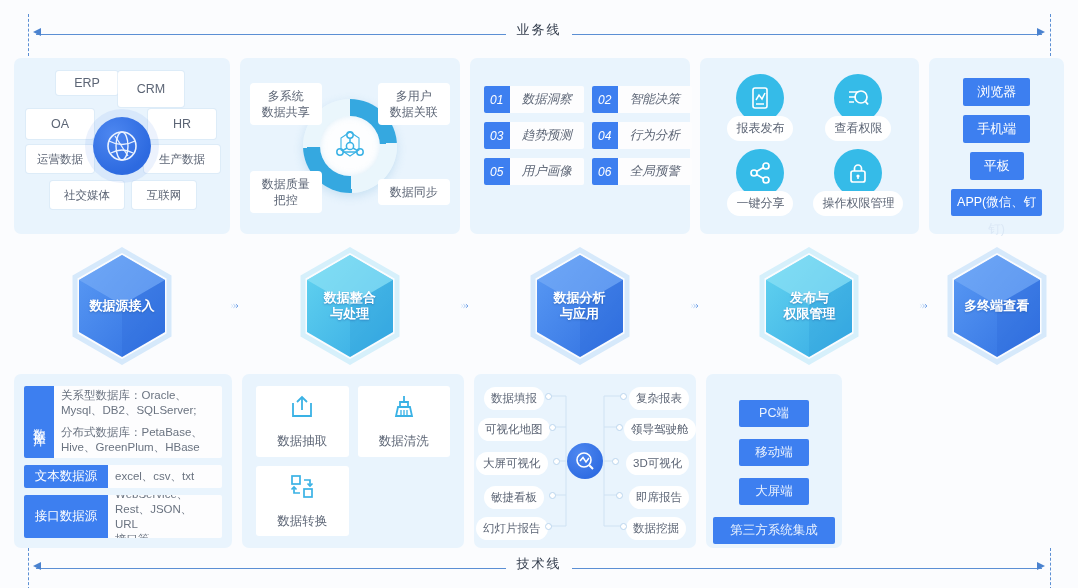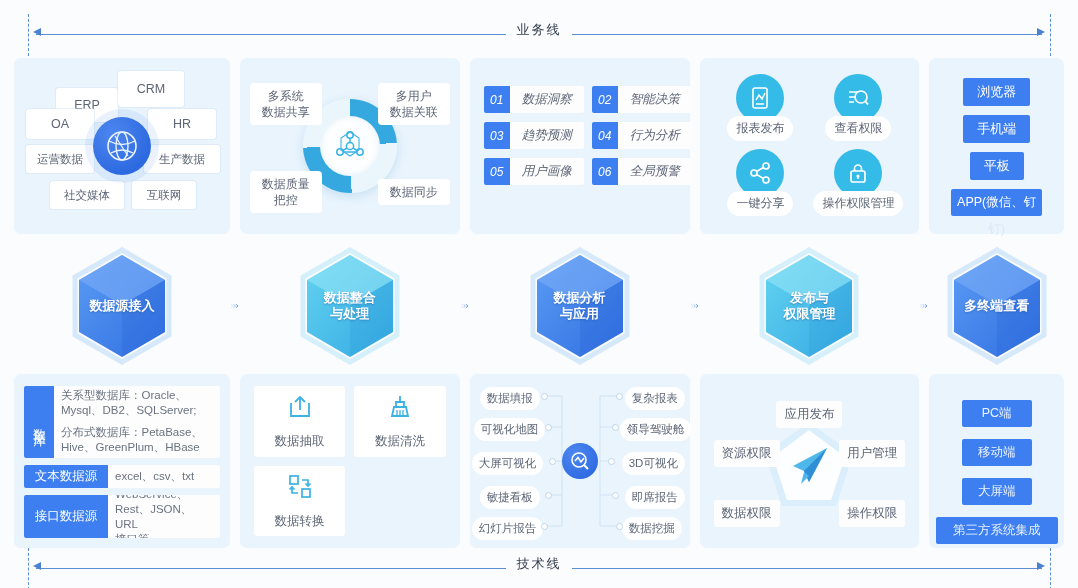--- a/index.html
+++ b/index.html
@@ -152,21 +152,21 @@
     <div class="lineseg rgt" style="width:470px"></div>
     <div class="tip l"></div>
     <div class="tip r"></div>
     <div class="cap">业务线</div>
   </div>
 
   <div class="row top">
 
     <div class="panel p1">
       <div class="srcwrap">
-        <div class="tag" style="left:32px;top:17px;width:62px;height:34px">ERP</div>
+        <div class="tag" style="left:32px;top:0px;width:62px;height:24px">ERP</div>
         <div class="tag" style="left:94px;top:0px;width:66px;height:36px">CRM</div>
         <div class="tag" style="left:2px;top:38px;width:68px;height:30px">OA</div>
         <div class="tag" style="left:124px;top:38px;width:68px;height:30px">HR</div>
         <div class="tag w2" style="left:2px;top:74px;width:68px;height:28px">运营数据</div>
         <div class="tag w2" style="left:120px;top:74px;width:76px;height:28px">生产数据</div>
         <div class="tag w2" style="left:26px;top:110px;width:74px;height:28px">社交媒体</div>
         <div class="tag w2" style="left:108px;top:110px;width:64px;height:28px">互联网</div>
 
         <div class="globe">
           <svg width="36" height="36" viewBox="0 0 36 36">
@@ -537,38 +537,20 @@
         <div class="mmhub">
           <svg width="22" height="22" viewBox="0 0 22 22">
             <circle cx="10" cy="10" r="7" fill="none" stroke="#fff" stroke-width="1.6"></circle>
             <path d="M6 11 L9 7.5 L12 12 L15 8" fill="none" stroke="#fff" stroke-width="1.5"></path>
             <path d="M15.3 15.3 L19 19" stroke="#fff" stroke-width="2" fill="none"></path>
           </svg>
         </div>
       </div>
     </div>
 
-    <div class="panel p4">
-      <div class="pent">
-        <svg width="92" height="88" viewBox="0 0 92 88">
-          <polygon points="46,2 90,34 73,86 19,86 2,34" fill="#cfeafb" opacity=".55"></polygon>
-          <polygon points="46,10 82,37 68,80 24,80 10,37" fill="#fdfeff"></polygon>
-          <g transform="translate(26,26)">
-            <path d="M4 20 L38 2 L20 36 L15 25 Z" fill="#4fb8ea"></path>
-            <path d="M15 25 L38 2 L20 36 Z" fill="#2e8fd6"></path>
-            <path d="M15 26 L12 38 L20 30 Z" fill="#4fb8ea"></path>
-          </g>
-        </svg>
-      </div>
-      <div class="pnode" style="left:50%;transform:translateX(-50%);top:27px">应用发布</div>
-      <div class="pnode" style="left:14px;top:66px">资源权限</div>
-      <div class="pnode" style="right:14px;top:66px">用户管理</div>
-      <div class="pnode" style="left:14px;top:126px">数据权限</div>
-      <div class="pnode" style="right:14px;top:126px">操作权限</div>
-    </div>
 
     <div class="panel p5">
       <div class="chips2">
         <div class="chip2">PC端</div>
         <div class="chip2">移动端</div>
         <div class="chip2">大屏端</div>
         <div class="chip2 full">第三方系统集成</div>
       </div>
     </div>
   </div>

